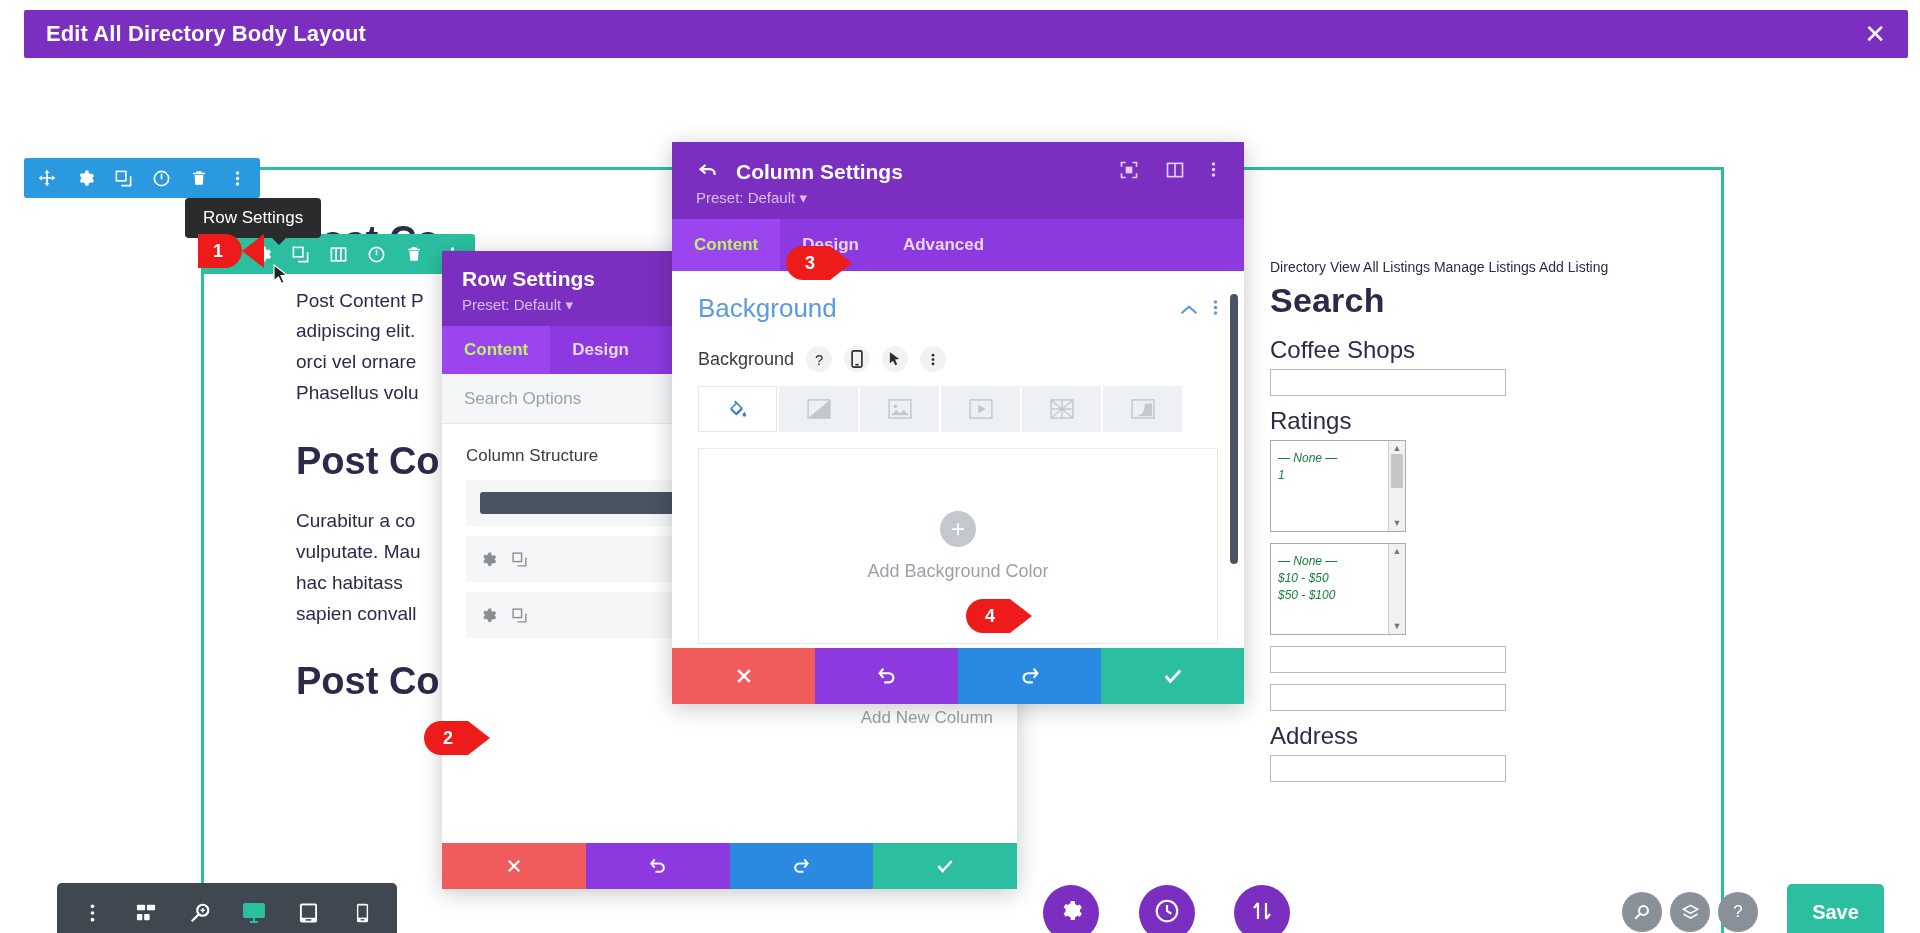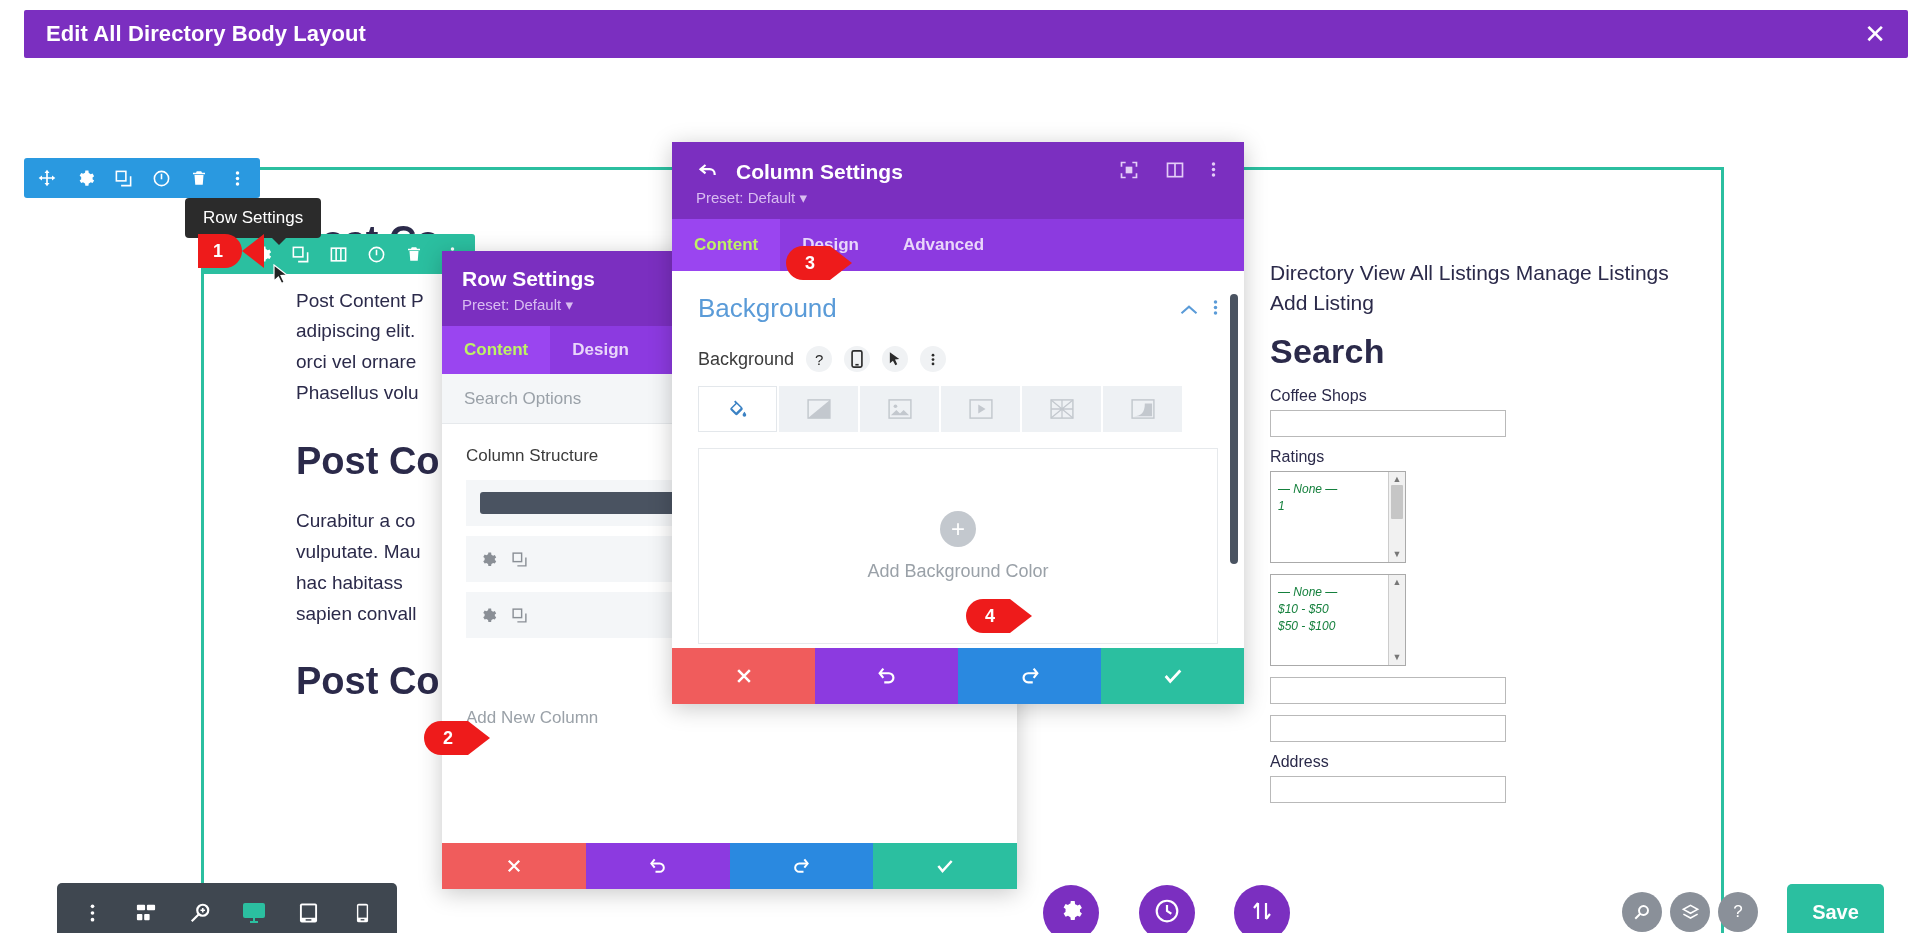--- a/index.html
+++ b/index.html
@@ -57,23 +57,23 @@
   .cursor-arrow{ position:absolute; left:272px; top:206px; width:18px; height:22px; }
 
   
   .article { position:absolute; left:296px; top:160px; width:700px; color:#2b2a4a; }
   .article h2 { font-size:38px; font-weight:bold; margin-bottom:22px; line-height:1.2;}
   .article p  { font-size:19px; line-height:1.62; margin-bottom:30px; }
   .quote { position:absolute; left:300px; top:872px; width:1100px; font-size:19px; line-height:1.62; color:#2b2a4a; }
 
   
   .directory { position:absolute; left:1270px; top:200px; width:430px; color:#2b2a4a; }
-  .dir-nav { font-size:21px; line-height:1.42; margin-bottom:14px; }
+  .dir-nav { font-size:14px; line-height:1.42; margin-bottom:3px; }
   .dir-title { font-size:34px; font-weight:bold; margin-bottom:16px; letter-spacing:.2px;}
-  .fld-label { font-size:16px; margin-bottom:5px; }
+  .fld-label { font-size:24px; margin-bottom:5px; }
   .fld-input { width:236px; height:27px; border:1px solid #b9b9b9; background:#fff; margin-bottom:11px; }
   .fld-select {
     width:136px; height:92px; border:1px solid #aaa; background:#fff; margin-bottom:11px;
     position:relative; overflow:hidden;
   }
   .fld-select .opts { padding:9px 7px 0 7px; font-size:12px; line-height:1.42; color:#15803d;font-style:italic; }
   .fld-select .sb {
     position:absolute; right:0; top:0; width:17px; height:100%;
     background:#f1f1f1; border-left:1px solid #ccc;
     display:flex; flex-direction:column; justify-content:space-between; align-items:center;
@@ -96,21 +96,21 @@
   .search-opts span { color:#9aa1a8; font-size:17px; }
   .modal-body { background:#fff; padding:22px 24px 0 24px; }
   .section-label { font-size:17px; color:#3b3b3b; margin-bottom:14px; }
 
   .colstruct-row {
     background:#f4f6f8; height:46px; display:flex; align-items:center; padding:0 14px; margin-bottom:10px;
   }
   .colstruct-bar { height:22px; background:#4a5361; border-radius:3px; flex:1; }
   .colstruct-icons { color:#8a8f96; display:flex; gap:14px; }
   .colstruct-icons svg { display:block; }
-  .addcol { text-align:left; padding-top:18px; color:#9aa1a8; font-size:17px; }
+  .addcol { text-align:right; padding-top:18px; color:#9aa1a8; font-size:17px; }
   .addcol .plusbtn {
     width:34px; height:34px; border-radius:50%; background:#e3e7eb; color:#6f767d;
     display:flex; align-items:center; justify-content:center; margin:0 auto 8px auto; font-size:22px; line-height:1;
   }
 
   .modal-foot { display:flex; height:46px; }
   .modal-foot div { flex:1; display:flex; align-items:center; justify-content:center; color:#fff; cursor:pointer; }
   .f-cancel { background:#f05c5c; }
   .f-undo   { background:#8c3ae0; }
   .f-redo   { background:#2a89e0; }

